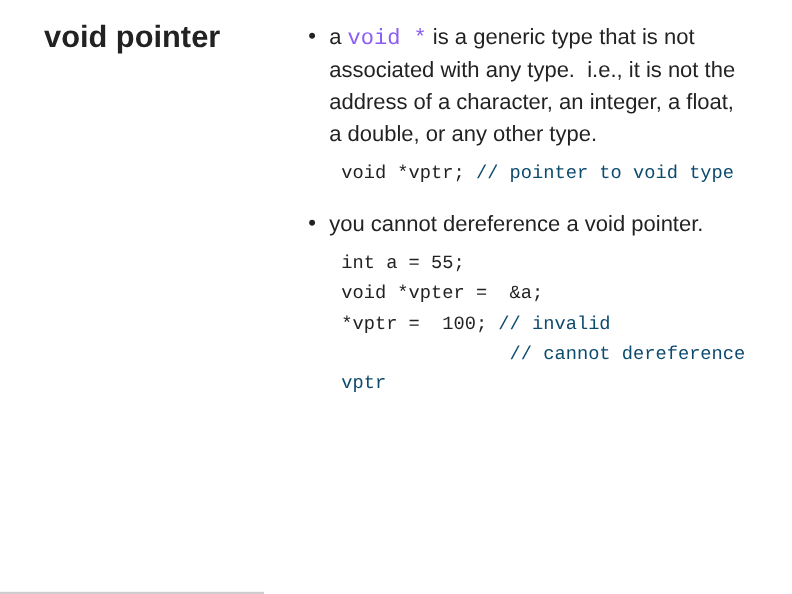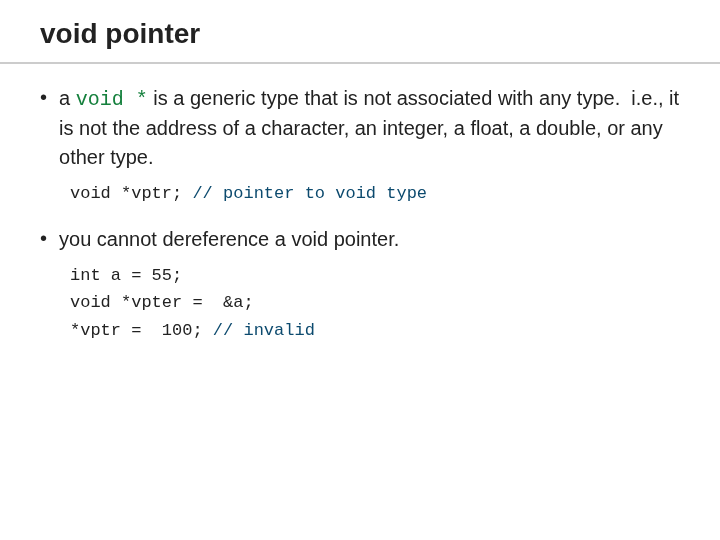--- a/index.html
+++ b/index.html
@@ -15,21 +15,21 @@
       font-family: Arial, Helvetica, sans-serif;
       overflow: hidden;
     }
 
     .slide-container {
       width: 720px;
       height: 540px;
       background: #ffffff;
       padding: 0;
       display: flex;
-      flex-direction: column;
+      flex-direction: row;
     }
 
     .title-bar {
       background: #ffffff;
       padding: 18px 40px 12px 40px;
       border-bottom: 2px solid #cccccc;
     }
 
     .title-text {
       font-size: 28px;
@@ -62,21 +62,21 @@
 
     .bullet-text {
       font-size: 20px;
       color: #222222;
       line-height: 1.45;
     }
 
     .bullet-text code {
       font-family: 'Courier New', Courier, monospace;
       font-size: 20px;
-      color: #15803d;
+      color: #8b5cf6;
       background: none;
     }
 
     .code-block {
       font-family: 'Courier New', Courier, monospace;
       font-size: 17px;
       color: #222222;
       margin-left: 30px;
       margin-top: 8px;
       margin-bottom: 14px;
@@ -123,17 +123,20 @@
       <div class="code-block">
         <div>
           <span>int a = 55;</span>
         </div>
         <div>
           <span>void *vpter =&nbsp; &amp;a;</span>
         </div>
         <div>
           <span>*vptr =&nbsp; 100;</span><span class="code-comment"> // invalid</span>
         </div>
+        <div>
+          <span>&nbsp;&nbsp;&nbsp;&nbsp;&nbsp;&nbsp;&nbsp;&nbsp;&nbsp;&nbsp;&nbsp;&nbsp;&nbsp;&nbsp;&nbsp;</span><span class="code-comment">// cannot dereference vptr</span>
+        </div>
       </div>
     </div>
 
   </div>
 </div>
 
 </body></html>

